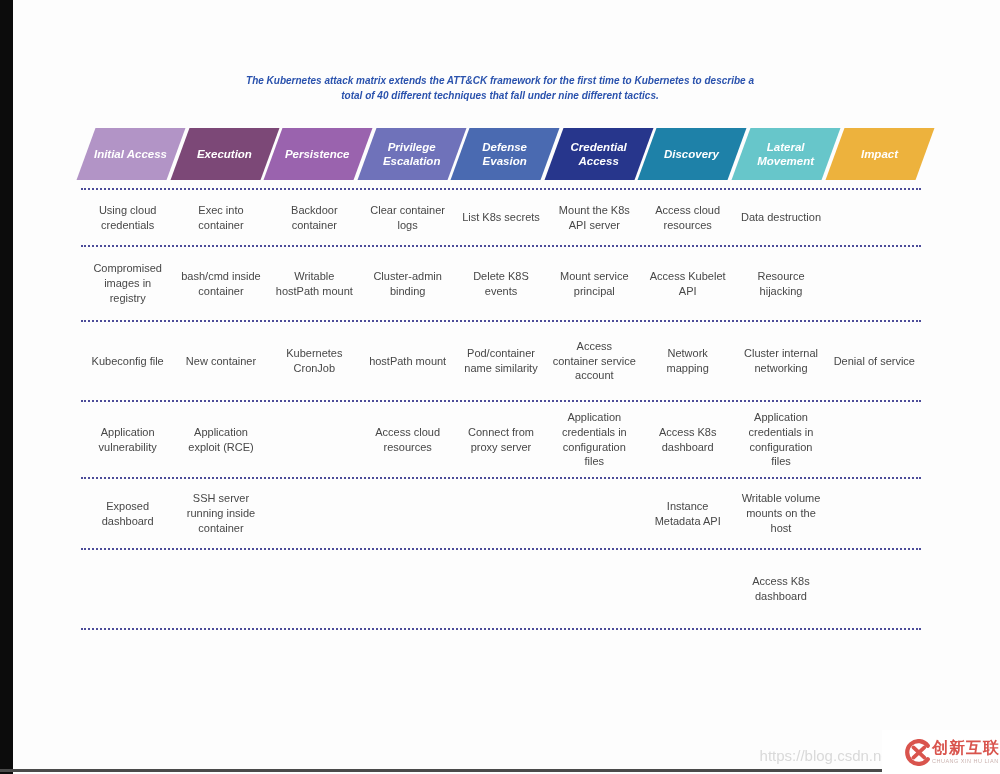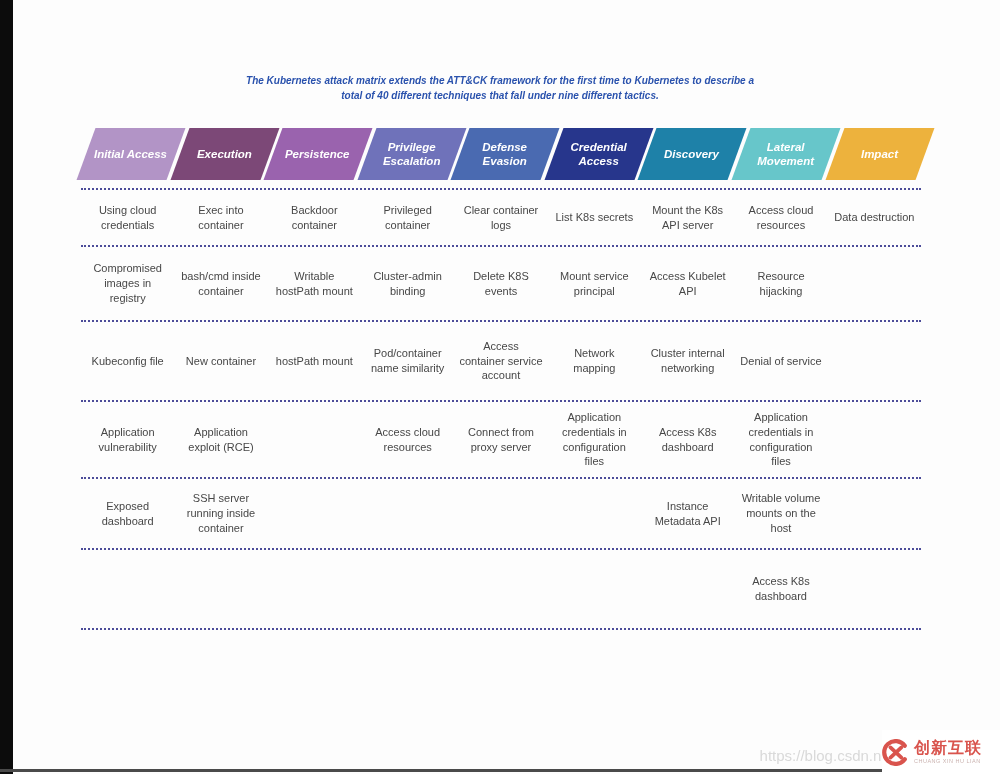--- a/index.html
+++ b/index.html
@@ -53,21 +53,21 @@
   
   .bottom-line {
     position:absolute; left:0; bottom:2px; width:893px; height:3px; background:#4a4a4a;
   }
   .watermark-url {
     position:absolute; right:102px; bottom:10px; color:#d9d9d9; font-size:15px;
     white-space:nowrap;
   }
   .logo-box {
     position:absolute; right:0; bottom:0; width:118px; height:44px; background:#ffffff;
-    display:flex; align-items:center; justify-content:flex-start; gap:5px;
+    display:flex; align-items:center; justify-content:flex-end; 
   }
   .logo-icon { width:27px; height:27px; flex:0 0 auto; }
   .logo-texts { display:flex; flex-direction:column; align-items:flex-start; }
   .logo-main { font-size:16px; font-weight:bold; color:#d9544d; line-height:1.05; letter-spacing:1px; }
   .logo-sub { font-size:5.5px; color:#cbb3b0; letter-spacing:0.5px; margin-top:1px; }
 </style>
 </head>
 <body>
 
 <div class="page">
@@ -106,40 +106,40 @@
       <div class="tactic" style="background: rgb(237, 178, 61);">
         <span class="tactic-label">Impact</span>
       </div>
     </div>
 
   <div class="matrix" id="matrix-grid">
       <div class="matrix-row row-0">
         <div class="cell">Using cloud credentials</div>
         <div class="cell">Exec into container</div>
         <div class="cell">Backdoor container</div>
-        <div class="cell">Privileged container</div>
         <div class="cell">Clear container logs</div>
         <div class="cell">List K8s secrets</div>
         <div class="cell">Mount the K8s API server</div>
         <div class="cell">Access cloud resources</div>
         <div class="cell">Data destruction</div>
       </div>
       <div class="matrix-row row-1">
         <div class="cell">Compromised images in registry</div>
         <div class="cell">bash/cmd inside container</div>
         <div class="cell">Writable hostPath mount</div>
         <div class="cell">Cluster-admin binding</div>
         <div class="cell">Delete K8S events</div>
         <div class="cell">Mount service principal</div>
         <div class="cell">Access Kubelet API</div>
         <div class="cell">Resource hijacking</div>
       </div>
       <div class="matrix-row row-2">
         <div class="cell">Kubeconfig file</div>
         <div class="cell">New container</div>
+        <div class="cell">Kubernetes CronJob</div>
         <div class="cell">hostPath mount</div>
         <div class="cell">Pod/container name similarity</div>
         <div class="cell">Access container service account</div>
         <div class="cell">Network mapping</div>
         <div class="cell">Cluster internal networking</div>
         <div class="cell">Denial of service</div>
       </div>
       <div class="matrix-row row-3">
         <div class="cell">Application vulnerability</div>
         <div class="cell">Application exploit (RCE)</div>

